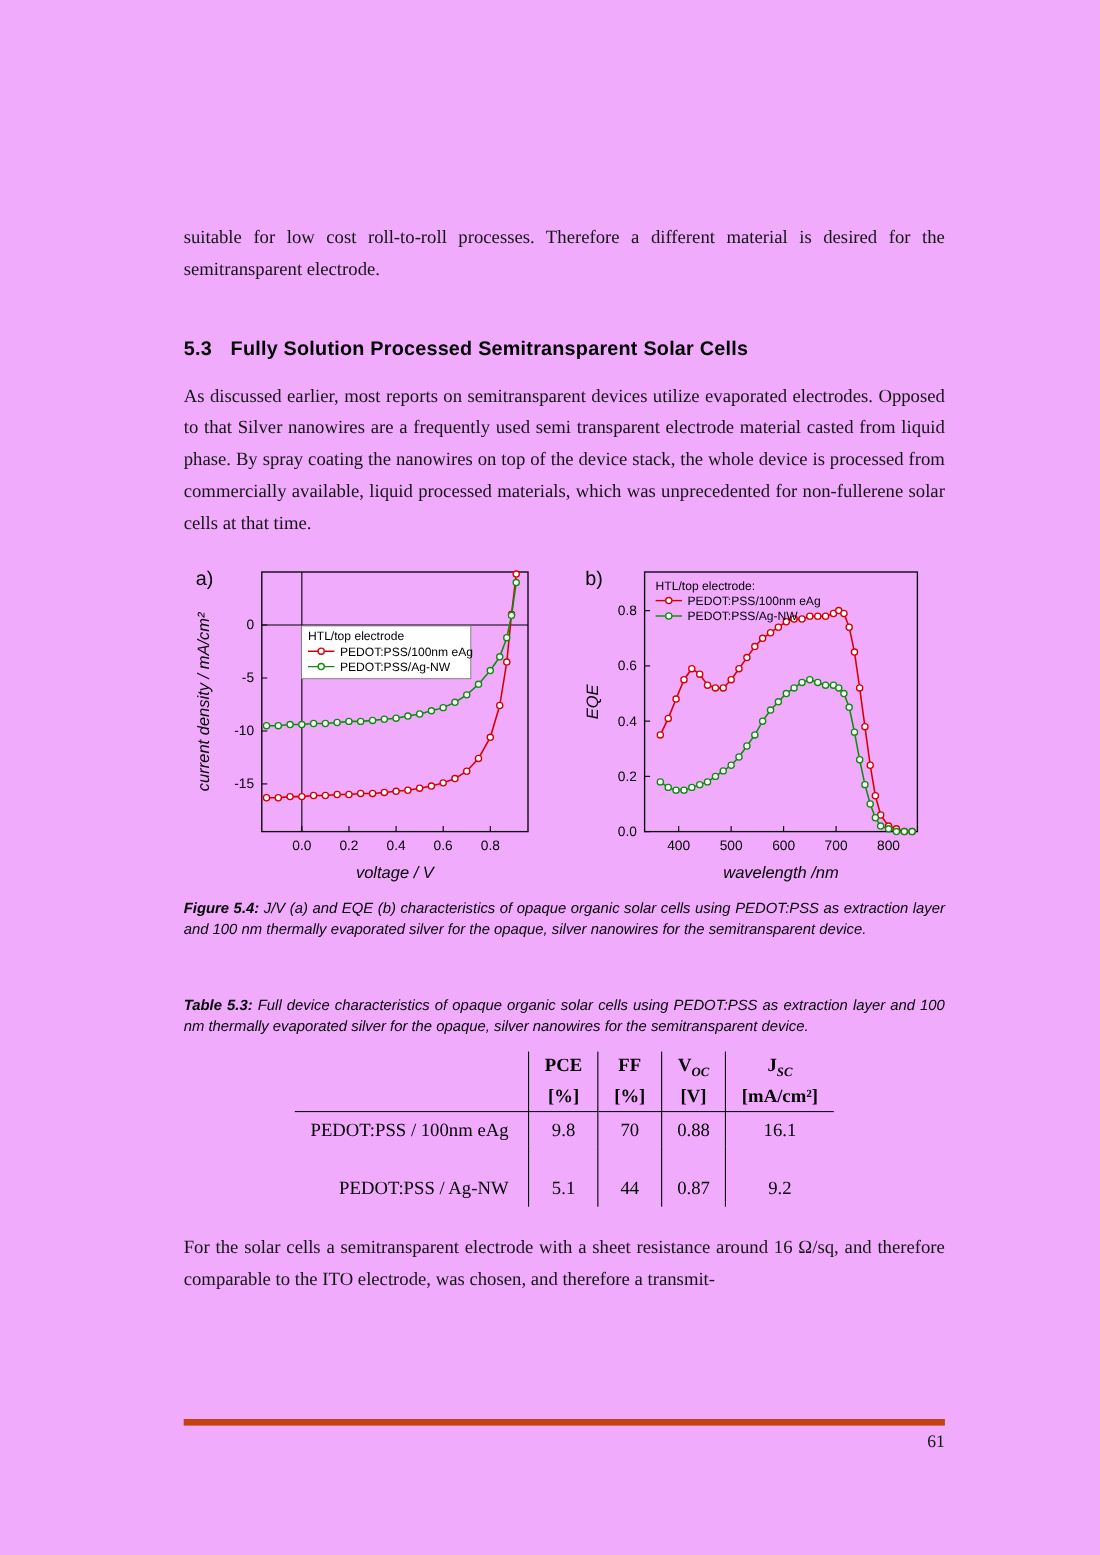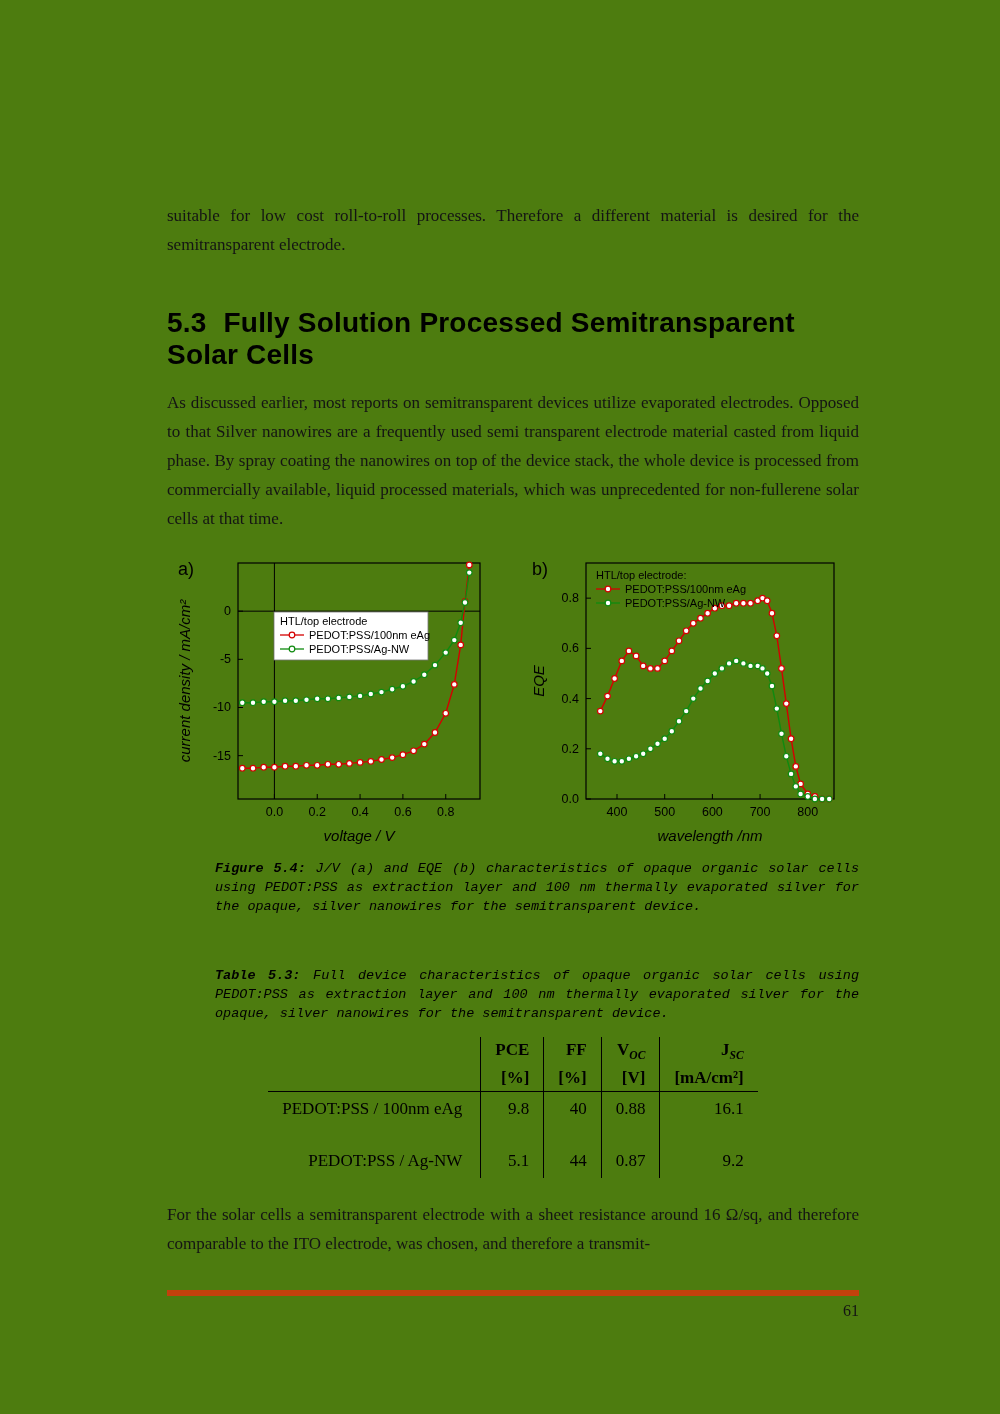--- a/index.html
+++ b/index.html
@@ -1,32 +1,32 @@
 <!DOCTYPE html>
 <html><head>
 <meta charset="utf-8">
 <style>
   html,body{margin:0;padding:0;background:#ffffff;}
-  .page{width:1000px;height:1414px;position:relative;margin:0 auto;background:#4d7c0f;
+  .page{width:1000px;height:1414px;position:relative;margin:0 auto;background:#f0abfc;
         font-family:"Liberation Serif",serif;color:#141414;overflow:hidden;}
   .content{position:absolute;left:167px;top:0;width:692px;}
   .par{font-size:17px;line-height:29px;text-align:justify;}
   .intro{margin-top:201px;}
   h2.section{margin:48px 0 0 0;font-family:"Liberation Sans",sans-serif;font-weight:bold;
-             font-size:28px;color:#000;letter-spacing:0.2px;}
+             font-size:18px;color:#000;letter-spacing:0.2px;}
   h2.section .sec-num{margin-right:17px;}
   .body-par{}
   .figure-row{margin-top:20px;display:flex;justify-content:center;gap:34px;}
   svg text{font-family:"Liberation Sans",sans-serif;fill:#000;}
-  .caption{margin-top:6px;font-family:Liberation Mono, monospace;font-style:italic;
-           font-size:13.5px;line-height:19px;text-align:justify;color:#000;margin-left:48px;}
+  .caption{margin-top:6px;font-family:Liberation Sans, sans-serif;font-style:italic;
+           font-size:13.5px;line-height:19px;text-align:justify;color:#000;}
   .caption .cap-label{font-weight:bold;}
   .table-caption{margin-top:50px;}
   table.data{margin:8px auto 0 auto;border-collapse:collapse;font-size:17px;color:#000;}
-  table.data th, table.data td{padding:2px 14px;text-align:right;}
+  table.data th, table.data td{padding:2px 14px;text-align:center;}
   table.data th:nth-child(n+2), table.data td:nth-child(n+2){border-left:1.2px solid #000;}
   table.data thead th{border-bottom:1.4px solid #000;font-weight:bold;line-height:22px;}
   table.data td.lbl{text-align:right;padding-right:18px;border-left:none !important;}
   table.data th.lbl-h{border-left:none !important;}
   table.data tr.r1 td{padding-top:7px;padding-bottom:4px;font-family:Liberation Serif, serif;}
   table.data tr.r2 td{padding-top:28px;padding-bottom:7px;}
   sub{font-size:68%;font-style:italic;}
   .closing{margin-top:22px;}
   .footer{position:absolute;left:167px;top:1290px;width:692px;border-top:6px solid #c2410c;}
   .page-number{text-align:right;font-size:16px;margin-top:6px;color:#141414;}
@@ -268,21 +268,21 @@
           <th>
             <div><span>J</span><sub>SC</sub></div>
             <div>[mA/cm²]</div>
           </th>
         </tr>
       </thead>
       <tbody>
         <tr class="r1">
           <td class="lbl">PEDOT:PSS / 100nm eAg</td>
           <td>9.8</td>
-          <td>40</td>
+          <td>70</td>
           <td>0.88</td>
           <td>16.1</td>
         </tr>
         <tr class="r2">
           <td class="lbl">PEDOT:PSS / Ag-NW</td>
           <td>5.1</td>
           <td>44</td>
           <td>0.87</td>
           <td>9.2</td>
         </tr>

